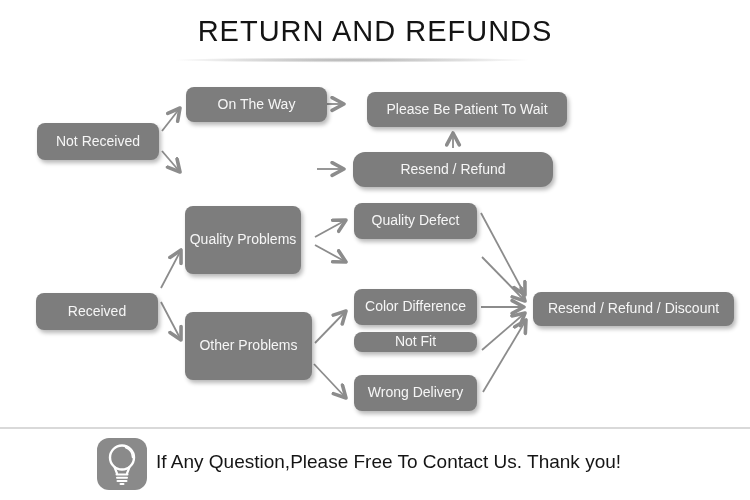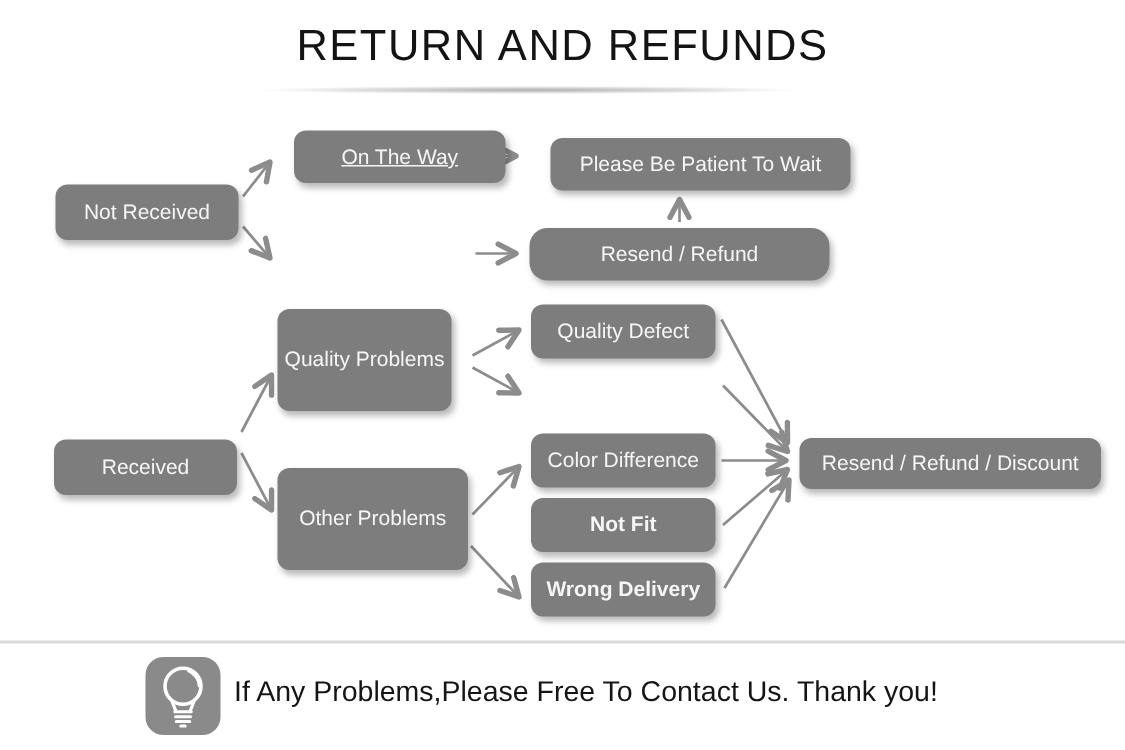--- a/index.html
+++ b/index.html
@@ -17,32 +17,32 @@
     background:radial-gradient(ellipse 50% 50% at 50% 50%,
       rgba(110,110,110,0.55) 0%, rgba(160,160,160,0.35) 55%, rgba(255,255,255,0) 88%);
   }
   .node{
     position:absolute;display:flex;align-items:center;justify-content:center;
     background:#7d7d7d;color:#f6f6f6;font-size:14px;border-radius:8px;
     box-shadow:2px 3px 4px rgba(0,0,0,0.28);
     text-align:center;line-height:1.1;
   }
   #n0{left:37px;top:123px;width:122px;height:37px;}
-  #n1{left:196px;top:87px;width:141px;height:35px;text-decoration:underline;}
+  #n1{left:186px;top:87px;width:141px;height:35px;}
   #n2{left:185px;top:151px;width:127px;height:35px;}
   #n3{left:367px;top:92px;width:200px;height:35px;}
   #n4{left:353px;top:152px;width:200px;height:35px;border-radius:12px;}
   #n5{left:36px;top:277px;width:122px;height:37px;margin-top:16px;}
   #n6{left:185px;top:206px;width:116px;height:68px;}
   #n7{left:185px;top:312px;width:127px;height:68px;}
   #n8{left:354px;top:203px;width:123px;height:36px;}
   #n9{left:354px;top:246px;width:123px;height:36px;}
   #n10{left:354px;top:289px;width:123px;height:36px;}
-  #n11{left:354px;top:332px;width:123px;height:36px;font-weight:bold;}
-  #n12{left:354px;top:375px;width:123px;height:36px;font-weight:bold;}
+  #n11{left:354px;top:332px;width:123px;height:20px;}
+  #n12{left:354px;top:375px;width:123px;height:36px;}
   #n13{left:533px;top:292px;width:201px;height:34px;text-align:center;}
   .arrows{position:absolute;left:0;top:0;pointer-events:none;}
   .footer-divider{
     position:absolute;left:0;top:427px;width:750px;height:2px;background:#d9d9d9;
   }
   .bulb-badge{
     position:absolute;left:97px;top:438px;width:50px;height:52px;
     background:#8a8a8a;border-radius:12px;
     display:flex;align-items:center;justify-content:center;
   }
@@ -106,15 +106,15 @@
         <circle cx="25" cy="19.5" r="12" stroke-width="2.4"></circle>
         <path d="M 28.5,9.5 A 11 11 0 0 1 35.5,19.5" stroke-width="1.4"></path>
         <path d="M17.5,29 L20,35.5 M32.5,29 L30,35.5" stroke-width="2.2"></path>
         <path d="M19.5,36.5 L30.5,36.5" stroke-width="2"></path>
         <path d="M20,39.8 L30,39.8" stroke-width="2"></path>
         <path d="M20.5,43 L29.5,43" stroke-width="2"></path>
         <path d="M23.5,46 L26.5,46" stroke-width="2"></path>
       </g>
     </svg>
   </div>
-  <div class="footer-text">If Any Problems,Please Free To Contact Us. Thank you!</div>
+  <div class="footer-text">If Any Question,Please Free To Contact Us. Thank you!</div>
 
 </div>
 
 </body></html>

